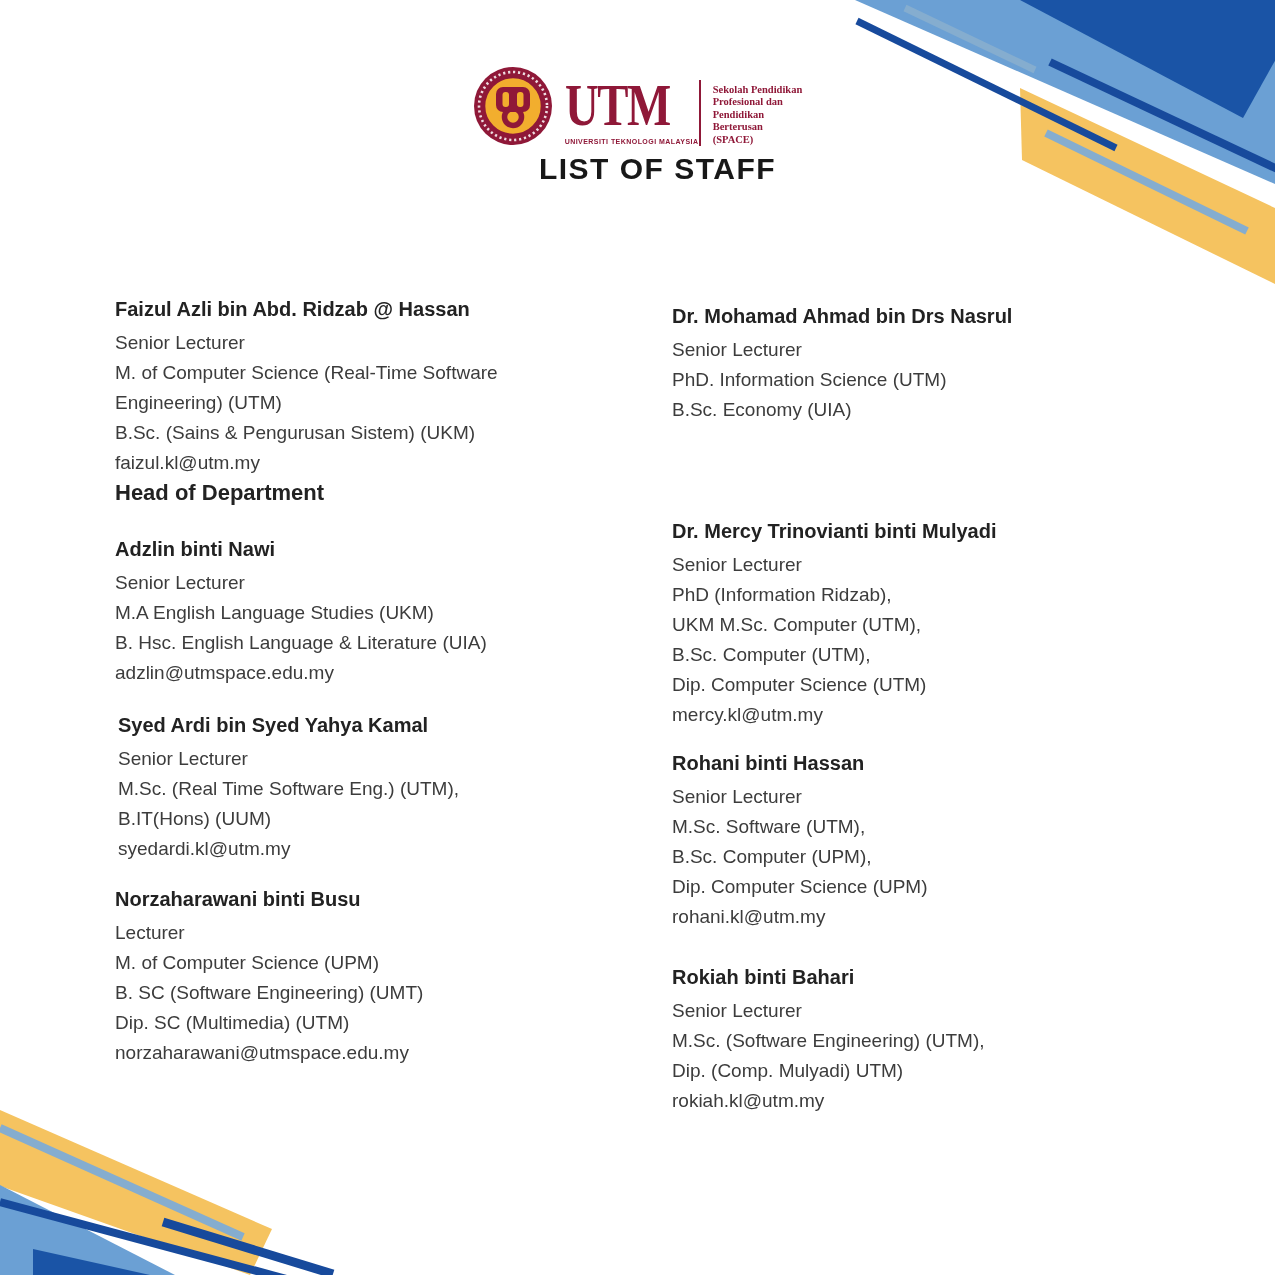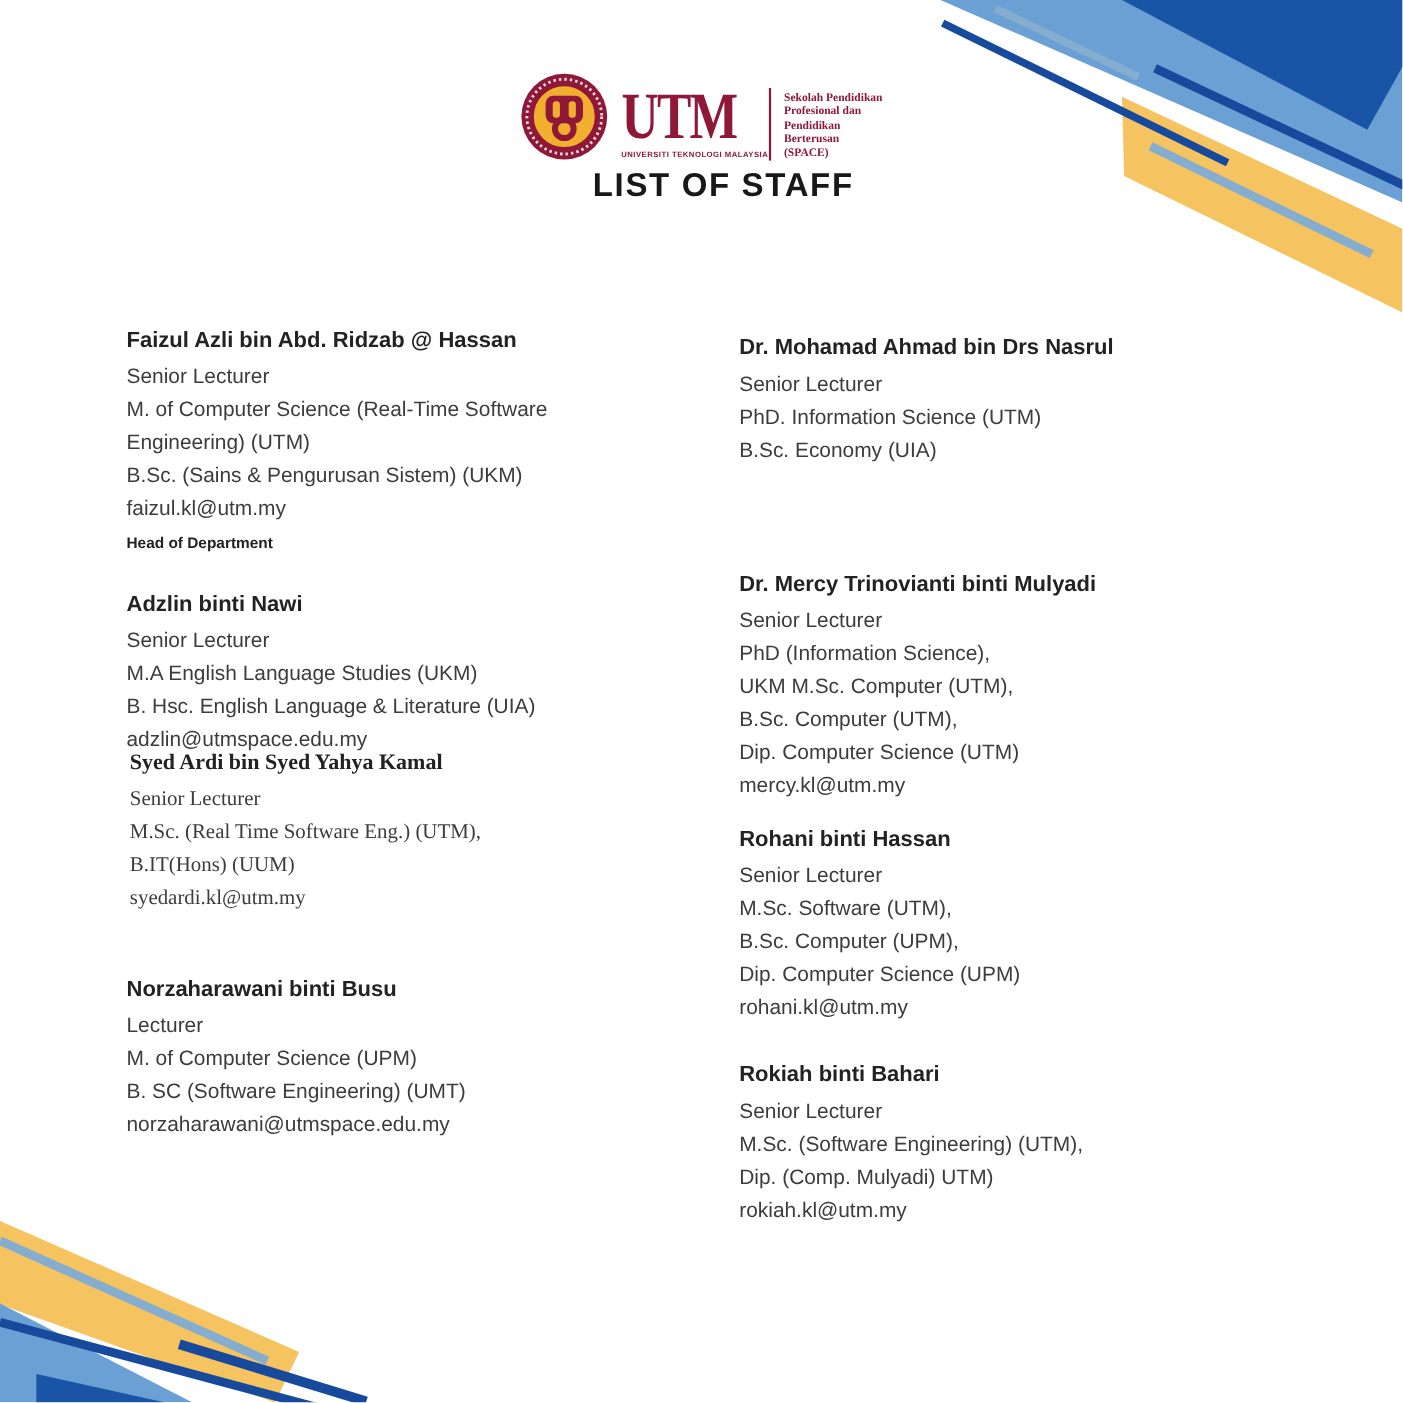--- a/index.html
+++ b/index.html
@@ -25,26 +25,26 @@
   .title{position:absolute;top:152px;left:40px;width:1235px;text-align:center;
          font-size:30px;font-weight:700;letter-spacing:1.5px;color:#181818;margin:0;}
   .subtitle{position:absolute;top:214px;left:0;width:1268px;text-align:center;
             font-size:27px;font-weight:700;letter-spacing:.5px;color:#181818;margin:0;}
 
   
   .entry{position:absolute;width:480px;}
   .w-narrow{width:448px;}
   .entry .name{font-size:20px;font-weight:700;line-height:26px;color:#222;margin-bottom:6px;}
   .entry .line{font-size:19px;line-height:30px;color:#3c3c3c;}
-  .entry .note{font-size:14px;line-height:30px;font-weight:700;color:#222;}
+  .entry .note{font-size:22px;line-height:30px;font-weight:700;color:#222;}
   .entry .note:empty{display:none;}
 
   .e-faizul {left:115px;top:296px;}
   .e-adzlin {left:115px;top:536px;}
-  .e-syed   {left:118px;top:680px;font-family:Liberation Serif, serif;}
+  .e-syed   {left:118px;top:712px;}
   .e-norza  {left:115px;top:886px;}
   .e-mohamad{left:672px;top:303px;}
   .e-mercy  {left:672px;top:518px;}
   .e-rohani {left:672px;top:750px;}
   .e-rokiah {left:672px;top:964px;}
 </style>
 </head>
 <body>
 
 <div class="page">
@@ -128,38 +128,39 @@
         <div class="line">syedardi.kl@utm.my</div>
       </div>
   </section>
 
   <section class="entry e-norza">
     <div class="name">Norzaharawani binti Busu</div>
     <div class="lines">
         <div class="line">Lecturer</div>
         <div class="line">M. of Computer Science (UPM)</div>
         <div class="line">B. SC (Software Engineering) (UMT)</div>
+        <div class="line">Dip. SC (Multimedia) (UTM)</div>
         <div class="line">norzaharawani@utmspace.edu.my</div>
       </div>
   </section>
 
   <section class="entry e-mohamad">
     <div class="name">Dr. Mohamad Ahmad bin Drs Nasrul</div>
     <div class="lines">
         <div class="line">Senior Lecturer</div>
         <div class="line">PhD. Information Science (UTM)</div>
         <div class="line">B.Sc. Economy (UIA)</div>
       </div>
   </section>
 
   <section class="entry e-mercy">
     <div class="name">Dr. Mercy Trinovianti binti Mulyadi</div>
     <div class="lines">
         <div class="line">Senior Lecturer</div>
-        <div class="line">PhD (Information Science),</div>
+        <div class="line">PhD (Information Ridzab),</div>
         <div class="line">UKM M.Sc. Computer (UTM),</div>
         <div class="line">B.Sc. Computer (UTM),</div>
         <div class="line">Dip. Computer Science (UTM)</div>
         <div class="line">mercy.kl@utm.my</div>
       </div>
   </section>
 
   <section class="entry e-rohani">
     <div class="name">Rohani binti Hassan</div>
     <div class="lines">

